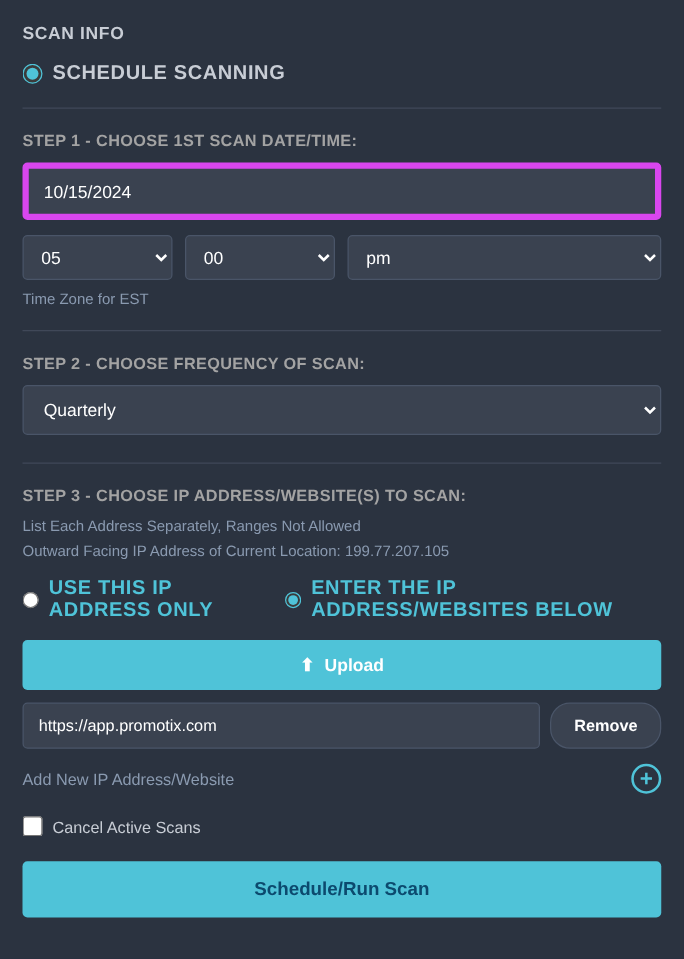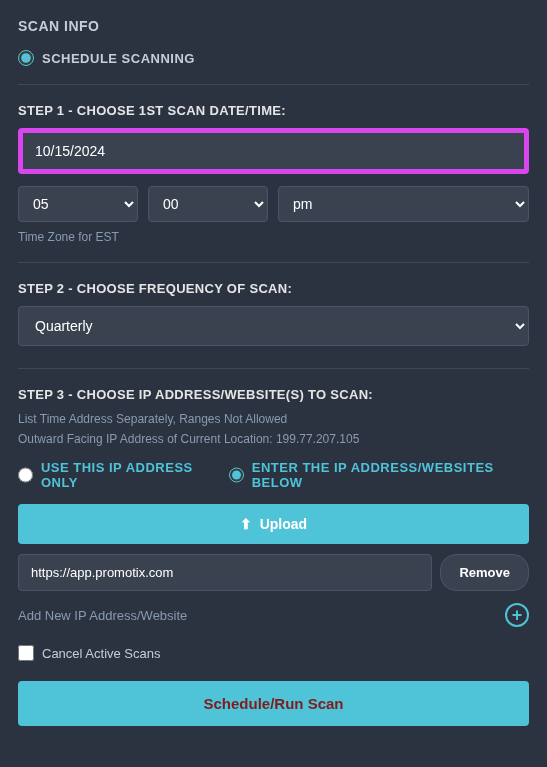--- a/index.html
+++ b/index.html
@@ -25,21 +25,21 @@
       font-weight: bold;
       color: #c8cdd5;
       letter-spacing: 0.5px;
       margin-bottom: 16px;
       text-transform: uppercase;
     }
 
     .step-label {
       font-size: 13px;
       font-weight: bold;
-      color: #e5e5e5;
+      color: #a3a3a3;
       text-transform: uppercase;
       margin-bottom: 10px;
       letter-spacing: 0.3px;
     }
 
     .radio-group {
       display: flex;
       flex-direction: column;
       gap: 8px;
       margin-bottom: 18px;
@@ -53,21 +53,21 @@
     }
 
     .radio-item input[type="radio"] {
       accent-color: #4fc3d8;
       width: 16px;
       height: 16px;
       cursor: pointer;
     }
 
     .radio-item label {
-      font-size: 13px;
+      font-size: 16px;
       font-weight: bold;
       color: #c8cdd5;
       letter-spacing: 0.5px;
       text-transform: uppercase;
       cursor: pointer;
     }
 
     .date-input {
       width: 100%;
       background-color: #3a4250;
@@ -239,21 +239,21 @@
       font-size: 13px;
       color: #c8cdd5;
       cursor: pointer;
     }
 
     .schedule-btn {
       width: 100%;
       background-color: #4fc3d8;
       border: none;
       border-radius: 4px;
-      color: #7f1d1d;
+      color: #0c4a6e;
       font-size: 15px;
       font-weight: bold;
       padding: 14px;
       cursor: pointer;
       text-align: center;
     }
   </style>
 </head>
 <body>
 
@@ -316,21 +316,21 @@
     <option value="Weekly">Weekly</option>
     <option value="Monthly">Monthly</option>
     <option value="Quarterly" selected="">Quarterly</option>
     <option value="Annually">Annually</option>
   </select>
 
   <hr class="divider">
 
   
   <div class="step-label">STEP 3 - CHOOSE IP ADDRESS/WEBSITE(S) TO SCAN:</div>
-  <div class="step3-desc">List Time Address Separately, Ranges Not Allowed</div>
+  <div class="step3-desc">List Each Address Separately, Ranges Not Allowed</div>
   <div class="ip-info">Outward Facing IP Address of Current Location: 199.77.207.105</div>
 
   
   <div class="radio-section">
     <div class="radio-item">
       <input type="radio" name="ip-choice" id="use-only" style="">
       <label for="use-only" style="color:#4fc3d8;">Use this IP Address ONLY</label>
     </div>
     <div class="radio-item">
       <input type="radio" name="ip-choice" id="enter-below" checked="" style="">

